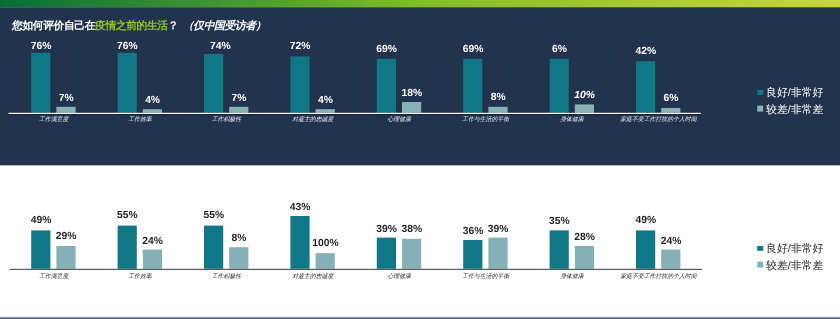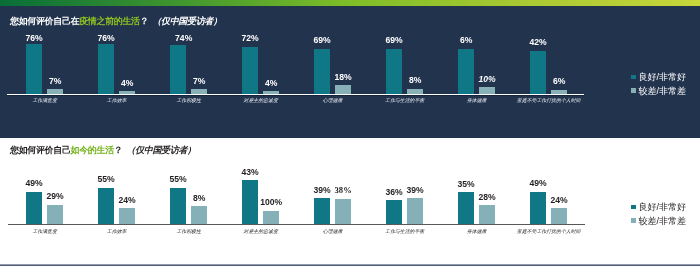--- a/index.html
+++ b/index.html
@@ -68,23 +68,20 @@
 
 <div class="page">
   <div class="topband"></div>
   <div class="panel dark"></div>
   <div class="panel light"></div>
 
   <div class="title t1">
     <span>您如何评价自己在</span><span class="hl">疫情之前的生活</span><span>？</span><span class="gap"></span><span class="note">（仅中国受访者）</span>
   </div>
 
-  <div class="title t2">
-    <span>您如何评价自己</span><span class="hl">如今的生活</span><span>？</span><span class="gap"></span><span class="note">（仅中国受访者）</span>
-  </div>
 
   <div class="plot p1" id="plot1">
       <div class="bar teal1" style="left: 26px; top: 37.992px; width: 16.3px; height: 50.008px;"></div>
       <div class="vlabel d" style="left: 20px; width: 28.3px; top: 28.2px;">76%</div>
       <div class="bar gray1" style="left: 47px; top: 83.394px; width: 16.3px; height: 4.606px;"></div>
       <div class="vlabel d" style="left: 41px; width: 28.3px; top: 70.594px;">7%</div>
       <div class="xlabel d" style="left: 2px; width: 85.3px; top: 92.4px;">工作满意度</div>
       <div class="bar teal1" style="left: 98px; top: 37.992px; width: 16.3px; height: 50.008px;"></div>
       <div class="vlabel d" style="left: 92px; width: 28.3px; top: 28.2px;">76%</div>
       <div class="bar gray1" style="left: 119px; top: 85.368px; width: 16.3px; height: 2.632px;"></div>
@@ -138,21 +135,21 @@
       <div class="vlabel l" style="left: 185px; width: 28.3px; top: 55.645px;">8%</div>
       <div class="xlabel l" style="left: 146px; width: 85.3px; top: 90.5px;">工作积极性</div>
       <div class="bar teal2" style="left: 242px; top: 42.21px; width: 16.3px; height: 43.89px;"></div>
       <div class="vlabel l" style="left: 236px; width: 28.3px; top: 29.71px;">43%</div>
       <div class="bar gray2" style="left: 263px; top: 72.8px; width: 16.3px; height: 13.3px;"></div>
       <div class="vlabel l" style="left: 257px; width: 28.3px; top: 60.3px;">100%</div>
       <div class="xlabel l" style="left: 218px; width: 85.3px; top: 90.5px;">对雇主的忠诚度</div>
       <div class="bar teal2" style="left: 314px; top: 60.165px; width: 16.3px; height: 25.935px;"></div>
       <div class="vlabel l" style="left: 308px; width: 28.3px; top: 47.665px;">39%</div>
       <div class="bar gray2" style="left: 335px; top: 60.83px; width: 16.3px; height: 25.27px;"></div>
-      <div class="vlabel l" style="left: 329px; width: 28.3px; top: 48.33px; font-family: Liberation Serif, serif;">38%</div>
+      <div class="vlabel l" style="left: 329px; width: 28.3px; top: 48.33px;">38%</div>
       <div class="xlabel l" style="left: 290px; width: 85.3px; top: 90.5px;">心理健康</div>
       <div class="bar teal2" style="left: 386px; top: 62.16px; width: 16.3px; height: 23.94px;"></div>
       <div class="vlabel l" style="left: 380px; width: 28.3px; top: 49.66px;">36%</div>
       <div class="bar gray2" style="left: 407px; top: 60.165px; width: 16.3px; height: 25.935px;"></div>
       <div class="vlabel l" style="left: 401px; width: 28.3px; top: 47.665px;">39%</div>
       <div class="xlabel l" style="left: 362px; width: 85.3px; top: 90.5px;">工作与生活的平衡</div>
       <div class="bar teal2" style="left: 458px; top: 54.18px; width: 16.3px; height: 31.92px;"></div>
       <div class="vlabel l" style="left: 452px; width: 28.3px; top: 41.68px;">35%</div>
       <div class="bar gray2" style="left: 479px; top: 67.48px; width: 16.3px; height: 18.62px;"></div>
       <div class="vlabel l" style="left: 473px; width: 28.3px; top: 54.98px;">28%</div>

